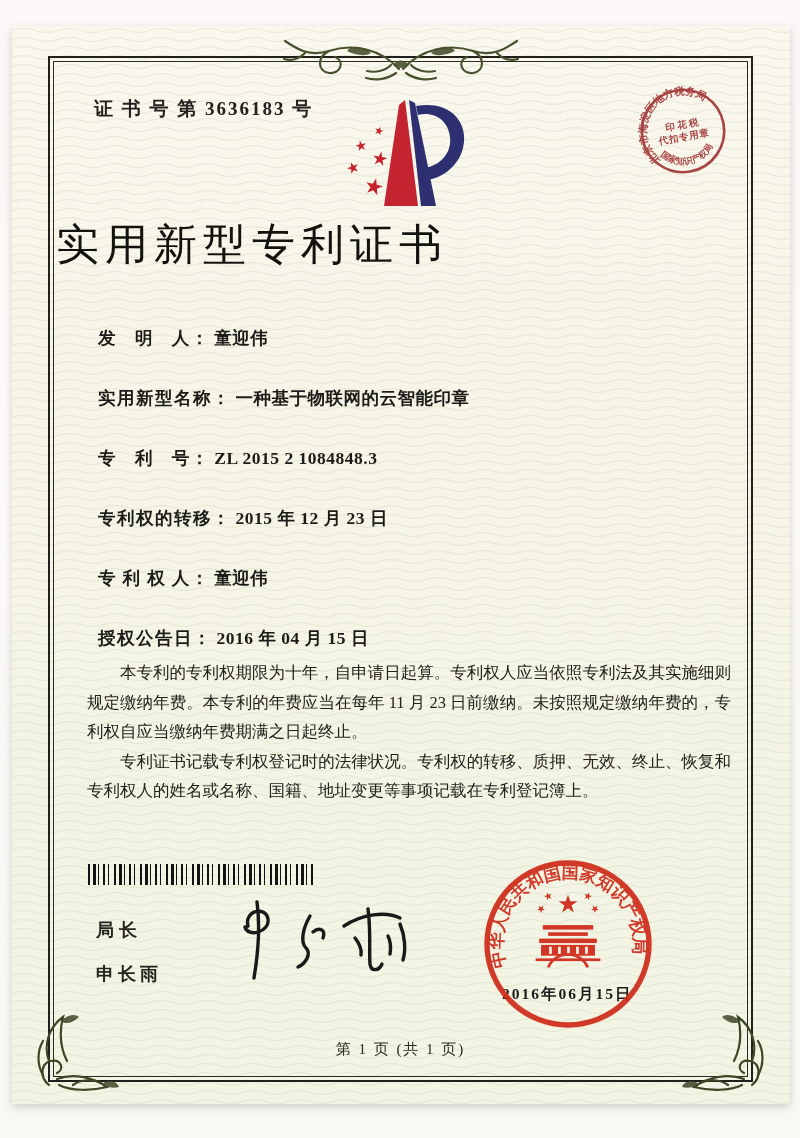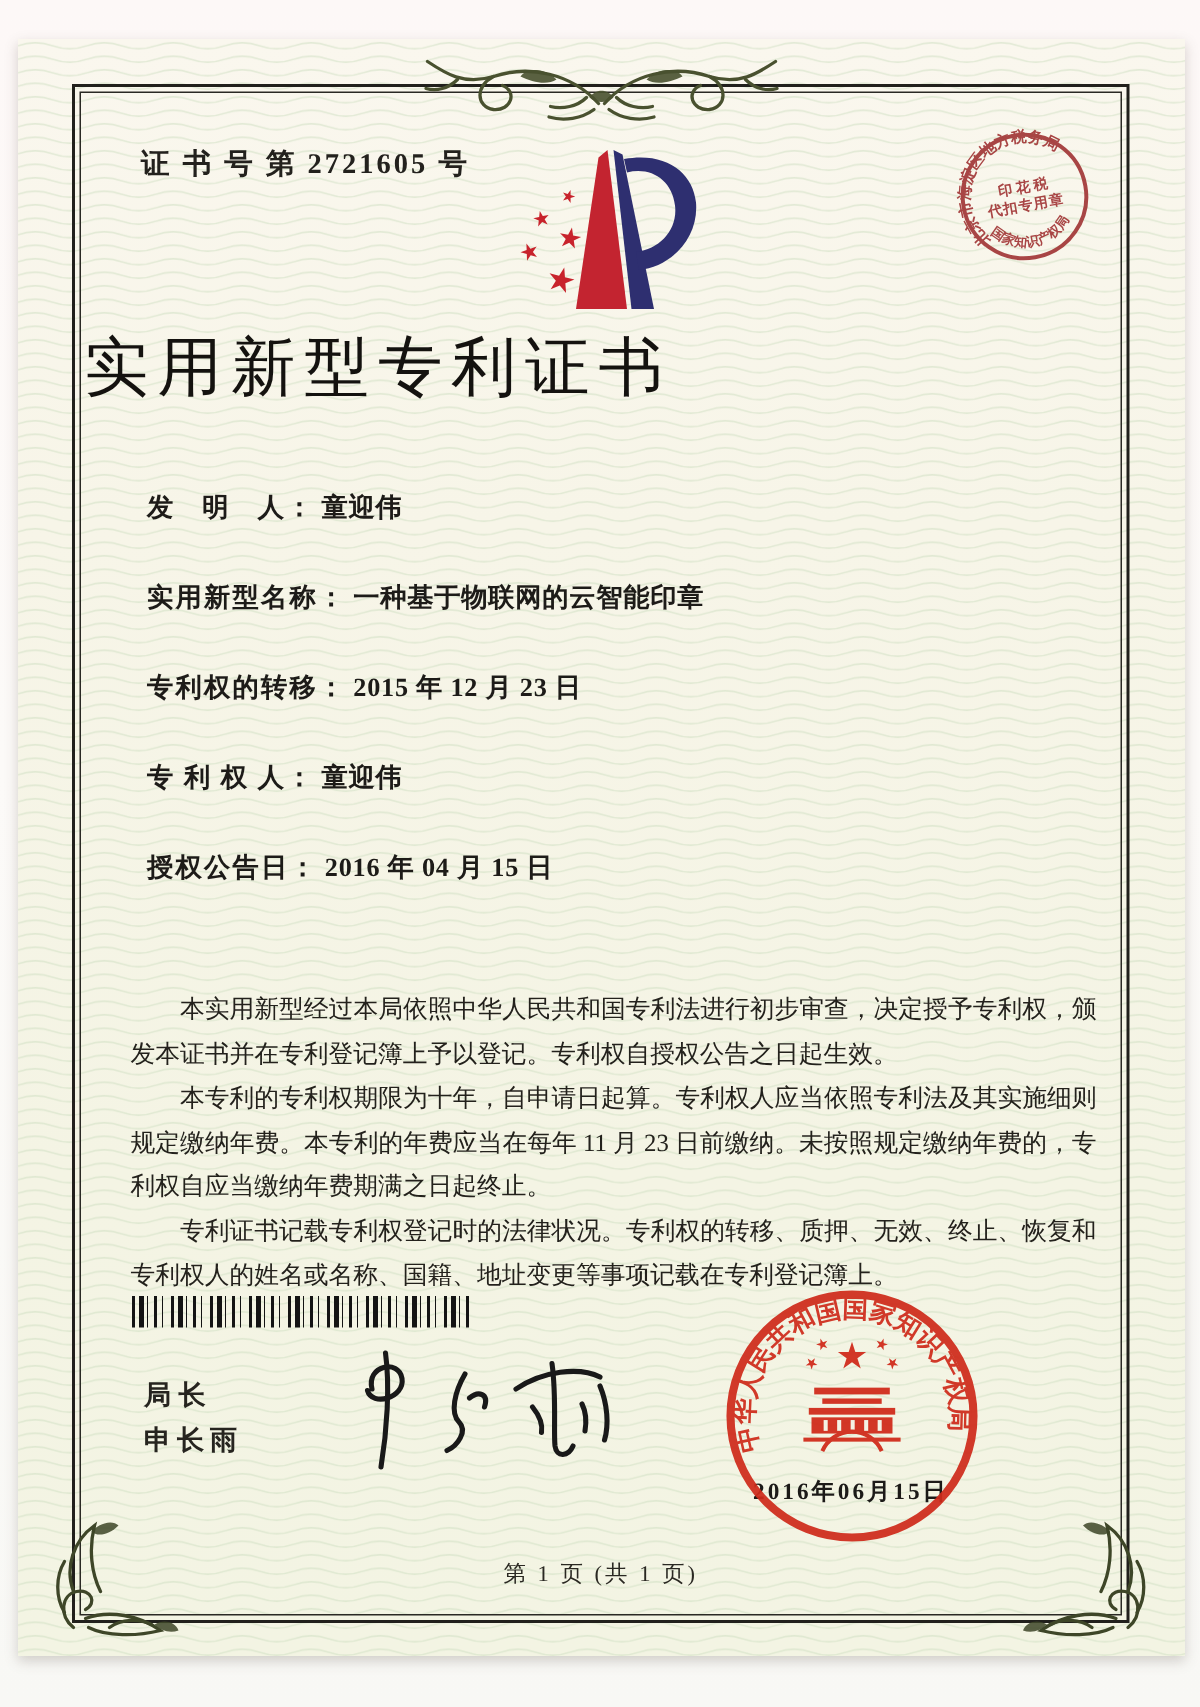--- a/index.html
+++ b/index.html
@@ -50,21 +50,21 @@
   }
   .paras p { text-indent:2em; }
   .barcode {
     position:absolute; left:38px; top:806px; width:226px; height:21px;
     background:
       repeating-linear-gradient(90deg,#141414 0 2px,transparent 2px 5px,#141414 5px 8px,
         transparent 8px 10px,#141414 10px 11px,transparent 11px 15px,#141414 15px 17px,
         transparent 17px 20px,#141414 20px 21px,transparent 21px 26px);
   }
   .signer { position:absolute; left:46px; top:860px; font-size:18px; font-weight:700; color:#26241f; }
-  .signer .l1 { letter-spacing:5px; margin-bottom:6px; }
+  .signer .l1 { letter-spacing:5px; margin-bottom:20px; }
   .signer .l2 { letter-spacing:4px; }
   .signature { position:absolute; left:168px; top:838px; }
   .seal-date {
     position:absolute; left:452px; top:926px; width:200px;
     font-size:15.5px; font-weight:700; letter-spacing:2px; color:#1c1a18;
   }
   .office-seal { position:absolute; left:428px; top:796px; width:180px; height:180px; opacity:.93; }
   .footer {
     position:absolute; left:0; right:0; top:982px; text-align:center;
     font-size:15px; color:#2a2822; letter-spacing:2px;
@@ -136,21 +136,21 @@
         <path d="M24,74 C40,68 60,72 74,82 C58,86 38,86 26,80"></path>
         <path d="M10,70 C4,60 4,46 10,36"></path>
         <path d="M40,80 C48,74 60,74 68,78"></path>
       </g>
       <g fill="#3e4628" opacity="0.85">
         <path d="M28,16 C34,10 42,8 46,12 C40,18 32,20 28,16 Z"></path>
         <path d="M70,78 C76,74 84,76 86,82 C80,84 74,82 70,78 Z"></path>
       </g>
     </svg>
 
-    <div class="cert-no">证 书 号 第 2721605 号</div>
+    <div class="cert-no">证 书 号 第 3636183 号</div>
 
     <svg class="tax-stamp" viewBox="0 0 160 160">
       <g transform="rotate(-10 80 80)" fill="#a23737">
         <circle cx="80" cy="80" r="54" fill="none" stroke="#a23737" stroke-width="3.5"></circle>
         <defs>
           <path id="taxTop" d="M46,114 A48,48 0 1 1 114,114"></path>
           <path id="taxBot" d="M44,105 A44,44 0 0 0 116,105"></path>
         </defs>
         <text font-size="13.5" font-weight="700" font-family="'Liberation Serif',serif">
           <textPath href="#taxTop" startOffset="2">北京市海淀区地方税务局</textPath>
@@ -181,32 +181,34 @@
     <div class="title">实用新型专利证书</div>
 
     <div class="fields">
       <div class="frow">
         <span class="lbl w5">发明人</span><span class="colon">：</span><span class="val">童迎伟</span>
       </div>
       <div class="frow">
         <span class="lbl">实用新型名称</span><span class="colon">：</span><span class="val">一种基于物联网的云智能印章</span>
       </div>
       <div class="frow">
+        <span class="lbl w5">专利号</span><span class="colon">：</span><span class="val">ZL 2015 2 1084848.3</span>
+      </div>
+      <div class="frow">
         <span class="lbl">专利权的转移</span><span class="colon">：</span><span class="val">2015 年 12 月 23 日</span>
       </div>
       <div class="frow">
         <span class="lbl w5">专利权人</span><span class="colon">：</span><span class="val">童迎伟</span>
       </div>
       <div class="frow">
         <span class="lbl">授权公告日</span><span class="colon">：</span><span class="val">2016 年 04 月 15 日</span>
       </div>
     </div>
 
     <div class="paras">
-      <p>本实用新型经过本局依照中华人民共和国专利法进行初步审查，决定授予专利权，颁发本证书并在专利登记簿上予以登记。专利权自授权公告之日起生效。</p>
       <p>本专利的专利权期限为十年，自申请日起算。专利权人应当依照专利法及其实施细则规定缴纳年费。本专利的年费应当在每年 11 月 23 日前缴纳。未按照规定缴纳年费的，专利权自应当缴纳年费期满之日起终止。</p>
       <p>专利证书记载专利权登记时的法律状况。专利权的转移、质押、无效、终止、恢复和专利权人的姓名或名称、国籍、地址变更等事项记载在专利登记簿上。</p>
     </div>
 
     <div class="barcode"></div>
 
     <div class="signer">
       <div class="l1">局长</div>
       <div class="l2">申长雨</div>
     </div>

